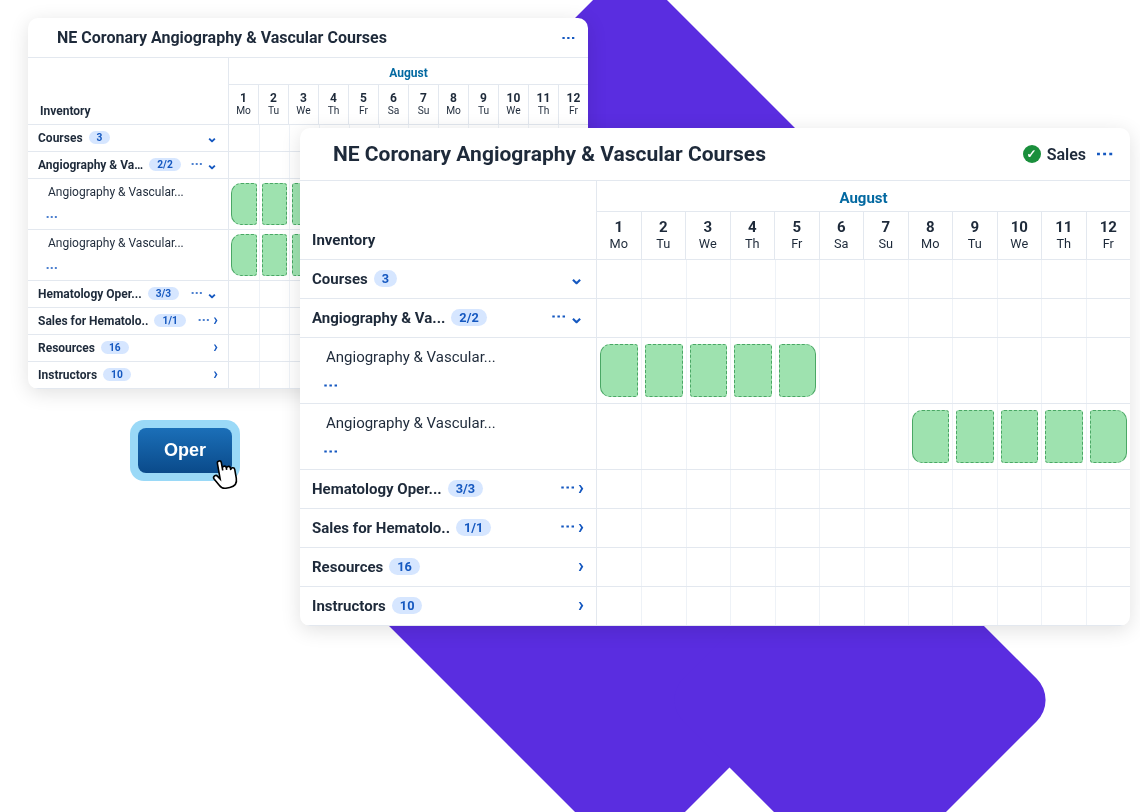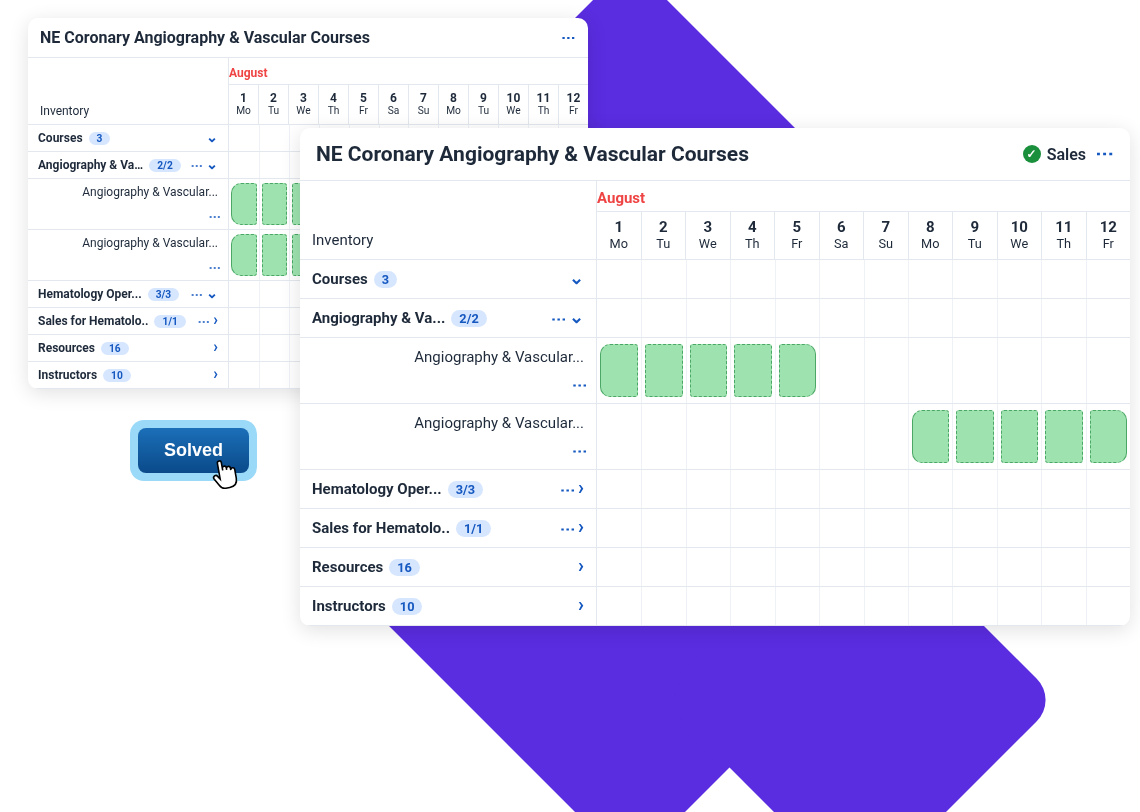--- a/index.html
+++ b/index.html
@@ -80,20 +80,21 @@
     display: flex;
     align-items: center;
     justify-content: space-between;
     padding: 14px 16px;
     border-bottom: 1px solid #e3e8ef;
   }
   .panel-small .panel-header { padding: 10px 12px; }
   .panel-title {
     font-weight: 700;
     color: #1e2a3a;
+    margin-left: 17px;
   }
   .panel-large .panel-title { font-size: 21px; }
   .panel-small .panel-title { font-size: 16px; }
   .header-right { display: flex; align-items: center; gap: 10px; }
   .solved-badge { display: flex; align-items: center; gap: 6px; font-weight: 600; color: #1e2a3a; font-size: 16px; }
   .solved-check {
     width: 18px; height: 18px; border-radius: 50%; background: #1a8f3c;
     display: flex; align-items: center; justify-content: center;
     color: #fff; font-size: 12px; font-weight: 700;
   }
@@ -110,50 +111,50 @@
 
   
   .cal-grid {
     display: grid;
   }
   .panel-large .cal-grid { grid-template-columns: 296px repeat(12, 1fr); }
   .panel-small .cal-grid { grid-template-columns: 200px repeat(12, 1fr); }
 
   .month-row {
     grid-column: 2 / -1;
-    text-align: left;
+    text-align: center;
     padding: 8px 0 4px;
     font-weight: 700;
-    color: #ef4444;
+    color: #0369a1;
     border-left: 1px solid #e3e8ef;
     border-bottom: 1px solid #e3e8ef;
   }
   .inv-label {
     grid-row: span 2;
     display: flex; align-items: flex-end;
     padding: 0 12px 10px;
-    font-weight: 400;
+    font-weight: 700;
     color: #1e2a3a;
     border-bottom: 1px solid #e3e8ef;
   }
   .panel-small .inv-label { padding-bottom: 6px; }
   .day-head {
     text-align: center;
     padding: 6px 0 8px;
     border-left: 1px solid #e3e8ef;
     border-bottom: 1px solid #e3e8ef;
     color: #1e2a3a;
   }
   .day-head .num { font-weight: 700; display: block; }
   .day-head .dow { display: block; font-size: 0.85em; }
 
   
   .row-label {
     display: flex;
-    align-items: flex-end;
+    align-items: flex-start;
     gap: 6px;
     padding: 10px 12px;
     border-bottom: 1px solid #e3e8ef;
     color: #1e2a3a;
     font-weight: 700;
     white-space: nowrap;
     overflow: hidden;
   }
   .panel-small .row-label { padding: 6px 10px; }
   .row-label.child { font-weight: 400; padding-left: 26px; flex-direction: column; }
@@ -680,19 +681,19 @@
         <div class="cell"></div>
         <div class="cell"></div>
         <div class="cell"></div>
         <div class="cell"></div>
         <div class="cell"></div>
       </div>
     </div>
 </div>
 
 <div class="solve-wrap">
-  <button class="solve-btn">Solved</button>
+  <button class="solve-btn">Oper</button>
 </div>
 <div class="cursor-hand">
   <svg width="32" height="36" viewBox="0 0 32 36">
     <path d="M10 20 L10 6 Q10 4 12 4 Q14 4 14 6 L14 14 L14 12 Q14 10 16 10 Q18 10 18 12 L18 14 L18 13 Q18 11 20 11 Q22 11 22 13 L22 15 Q22 13 24 13 Q26 13 26 15 L26 24 Q26 32 18 32 L14 32 Q10 32 8 28 L4 21 Q3 19 5 18 Q7 17 8 19 L10 22 Z" fill="#fff" stroke="#000" stroke-width="1.6"></path>
   </svg>
 </div>
 
 </body></html>

